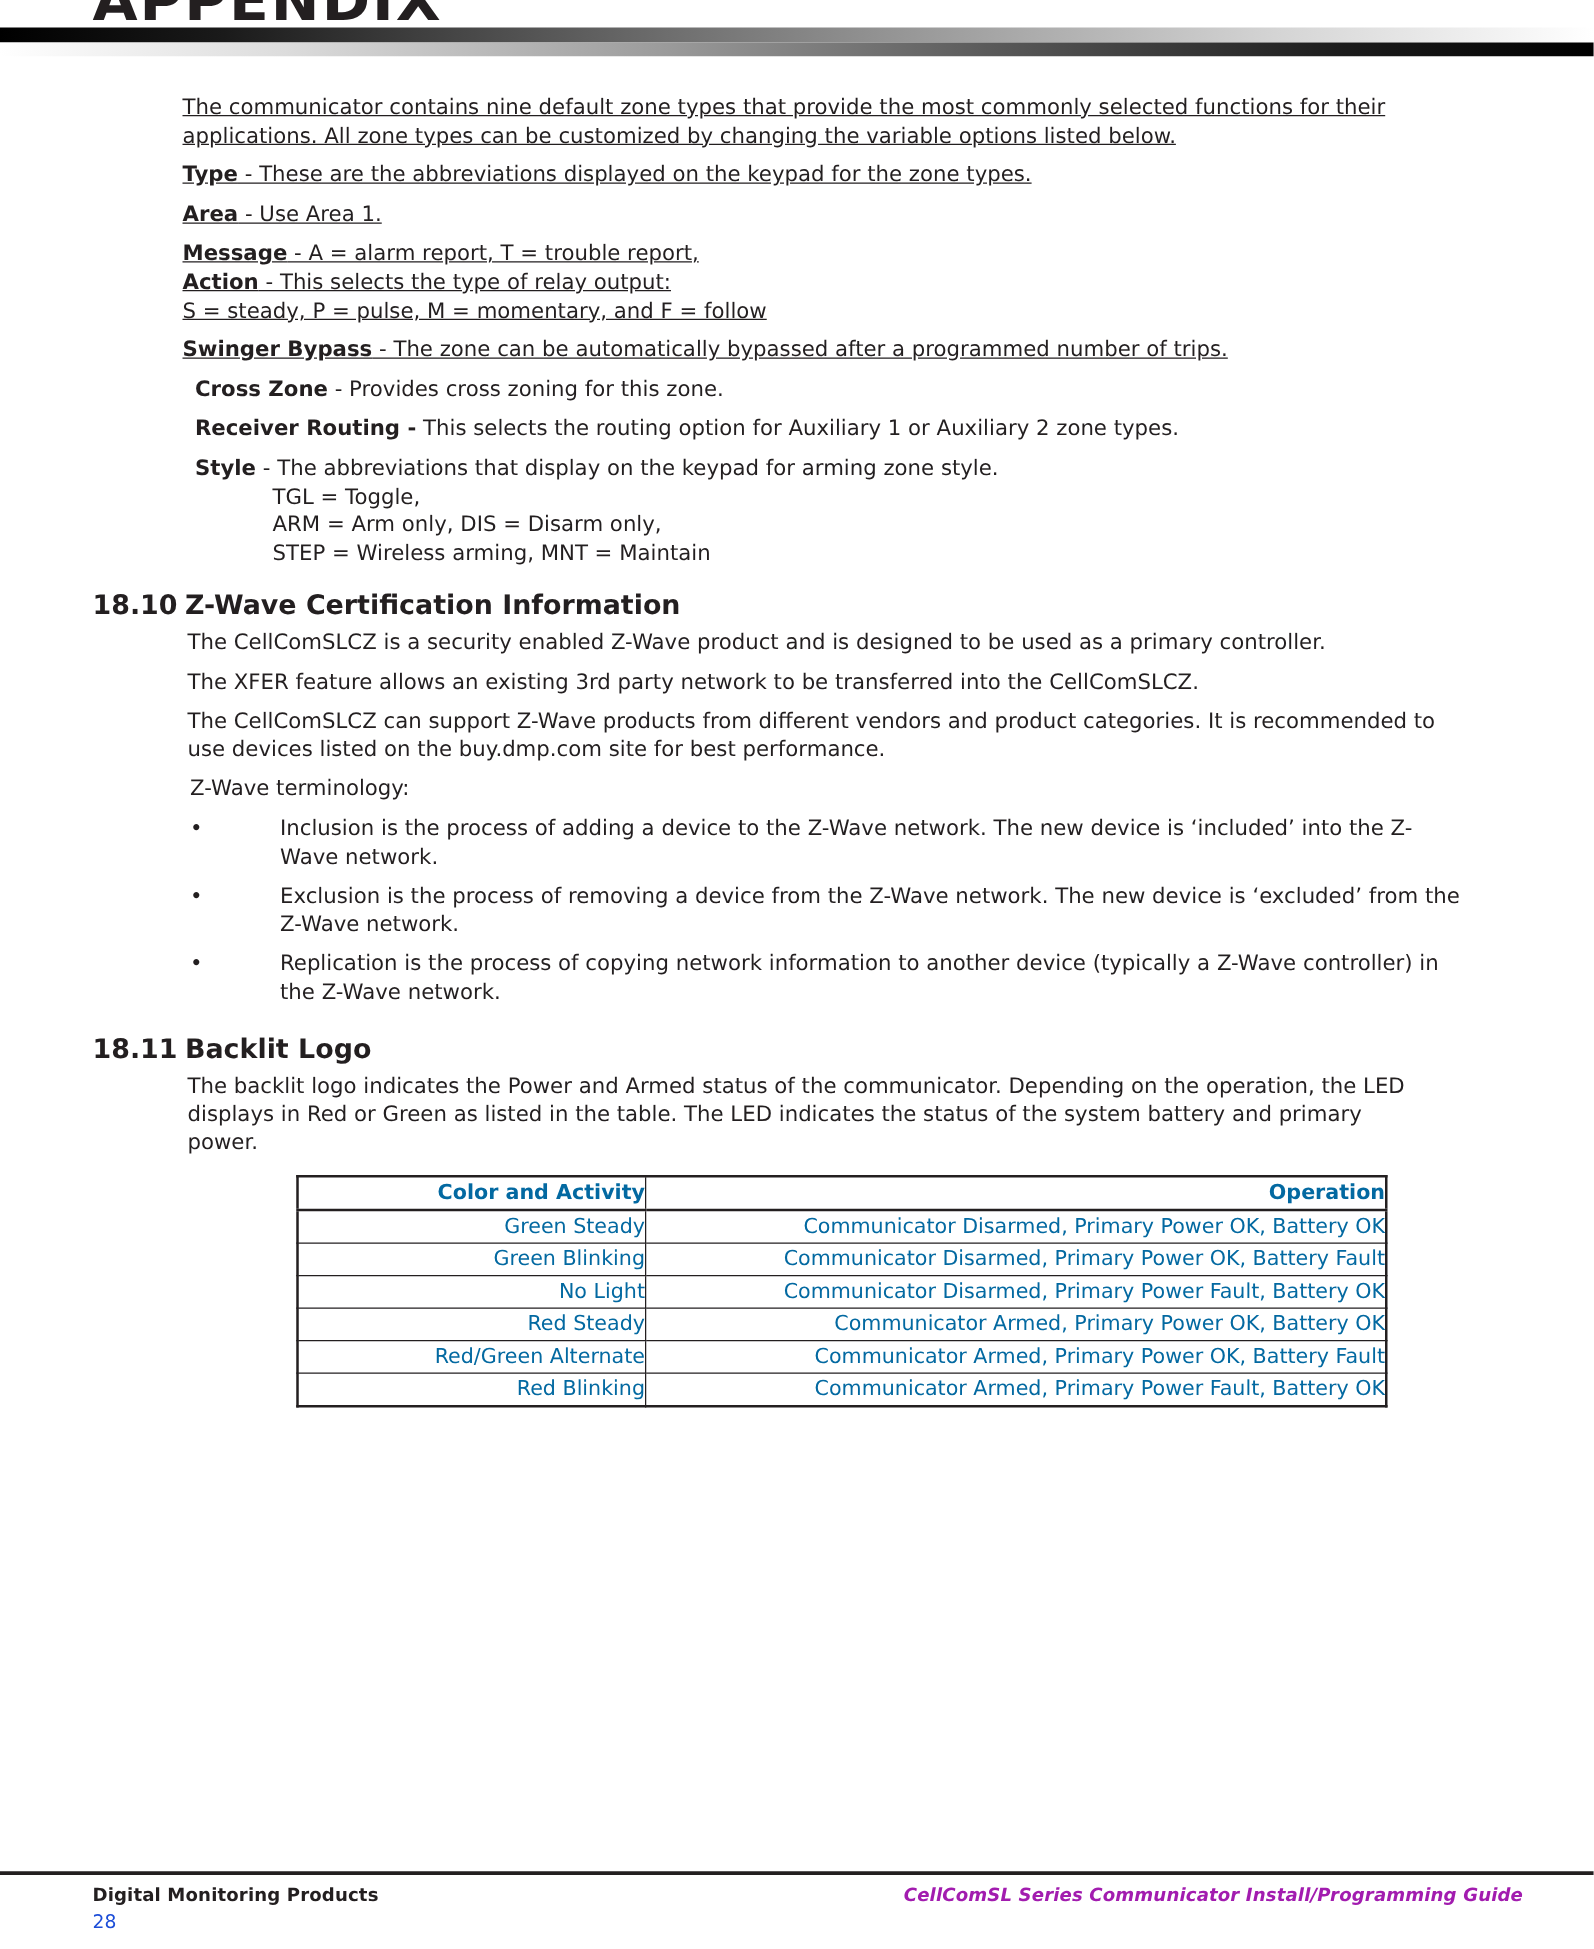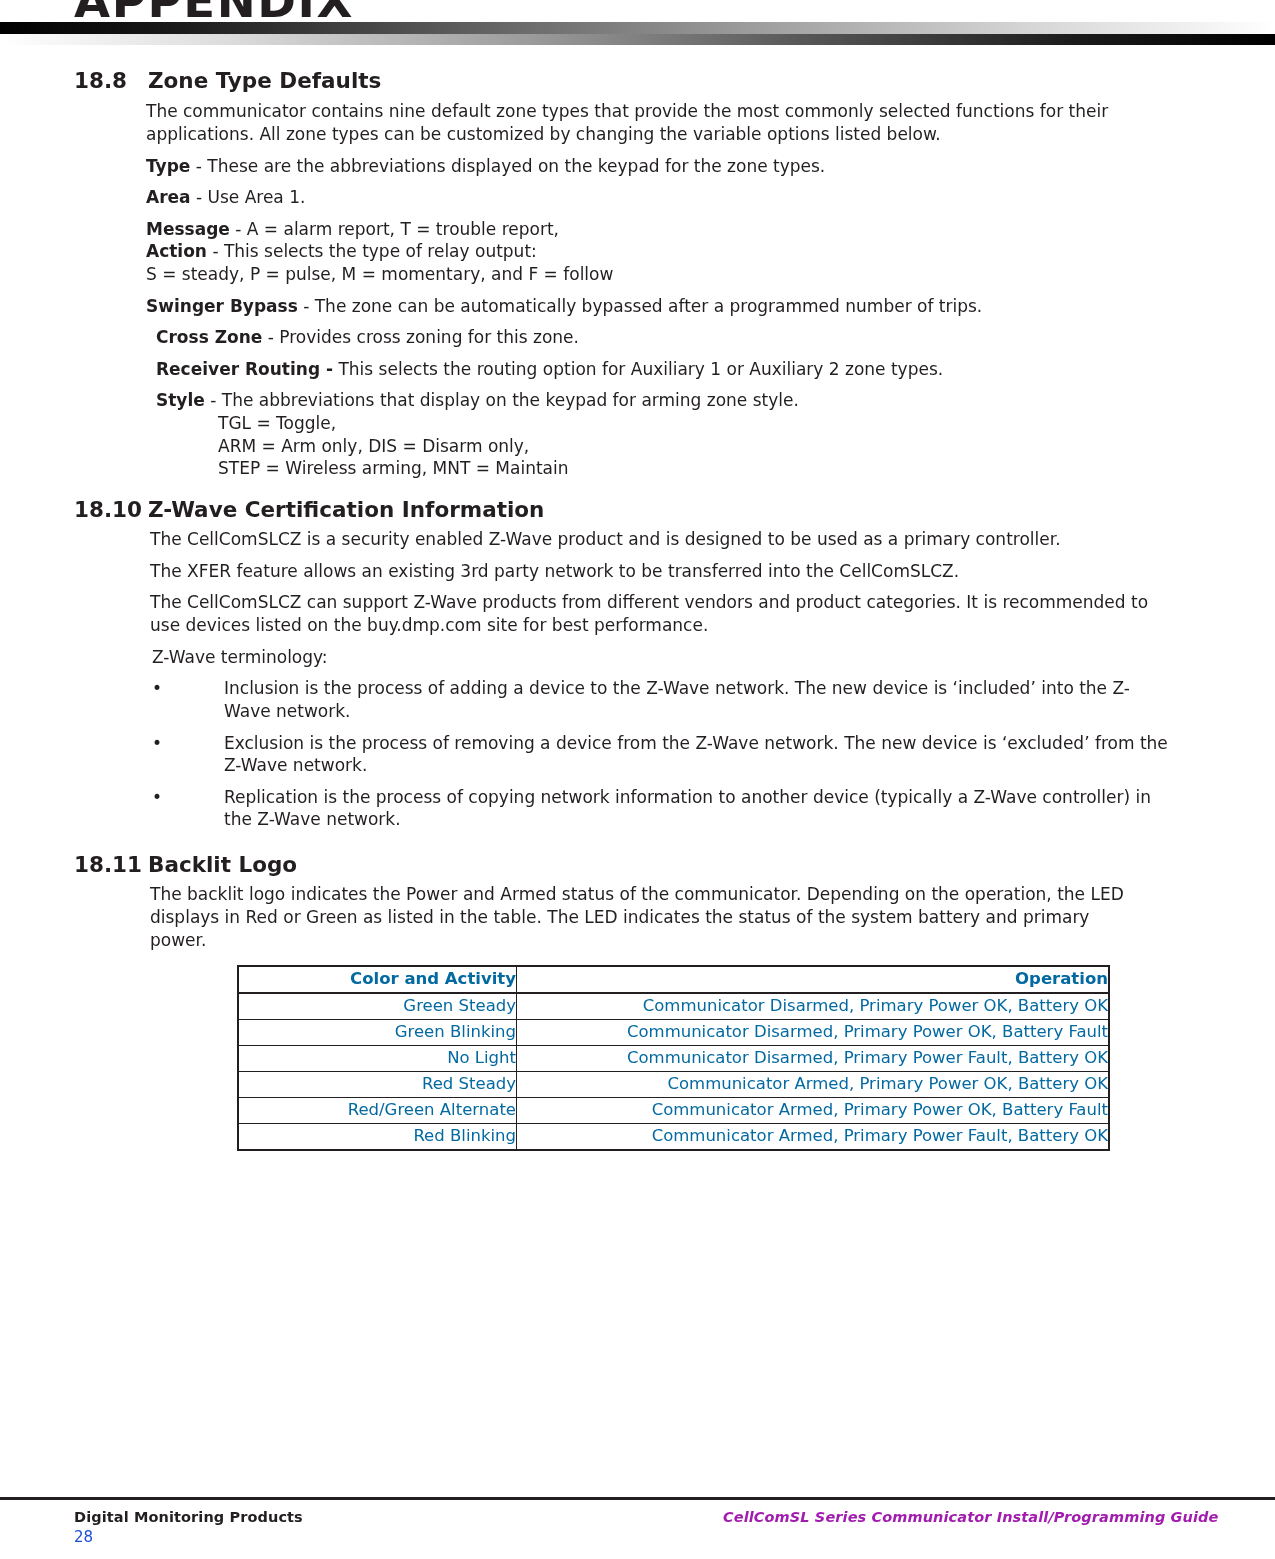--- a/index.html
+++ b/index.html
@@ -79,21 +79,21 @@
     margin-left: 74px;
   }
   .sec-title { }
 
   .body-txt {
     font-size: 17px;
     line-height: 1.33;
     color: #231f20;
   }
 
-  .indent { margin-left: 146px; }
+  .indent { margin-left: 146px; text-decoration: underline; }
   .indent-2 { margin-left: 150px; }
   .indent-3 { margin-left: 156px; }
   .indent-4 { margin-left: 152px; }
 
   .p { margin: 0 0 9px 0; }
   .p.tight { margin-bottom: 0; }
 
   b, .b { font-weight: 700; }
 
   .sub-lines {
@@ -199,24 +199,20 @@
 
 <div class="header">
   <div class="appendix-word">APPENDIX</div>
   <div class="hdr-bar-top"></div>
   <div class="hdr-bar-bottom"></div>
 </div>
 
 <div class="content">
 
   <div class="sec" style="padding-top:22px;">
-    <div class="sec-head">
-      <span class="sec-num">18.8</span>
-      <span class="sec-title">Zone Type Defaults</span>
-    </div>
 
     <div class="body-txt indent" style="max-width:1002px; margin-top:7px;">
       <p class="p">The communicator contains nine default zone types that provide the most commonly selected functions for their applications. All zone types can be customized by changing the variable options listed below.</p>
 
       <p class="p">
         <b>Type</b><span> - These are the abbreviations displayed on the keypad for the zone types.</span>
       </p>
 
       <p class="p">
         <b>Area</b><span> - Use Area 1.</span>

